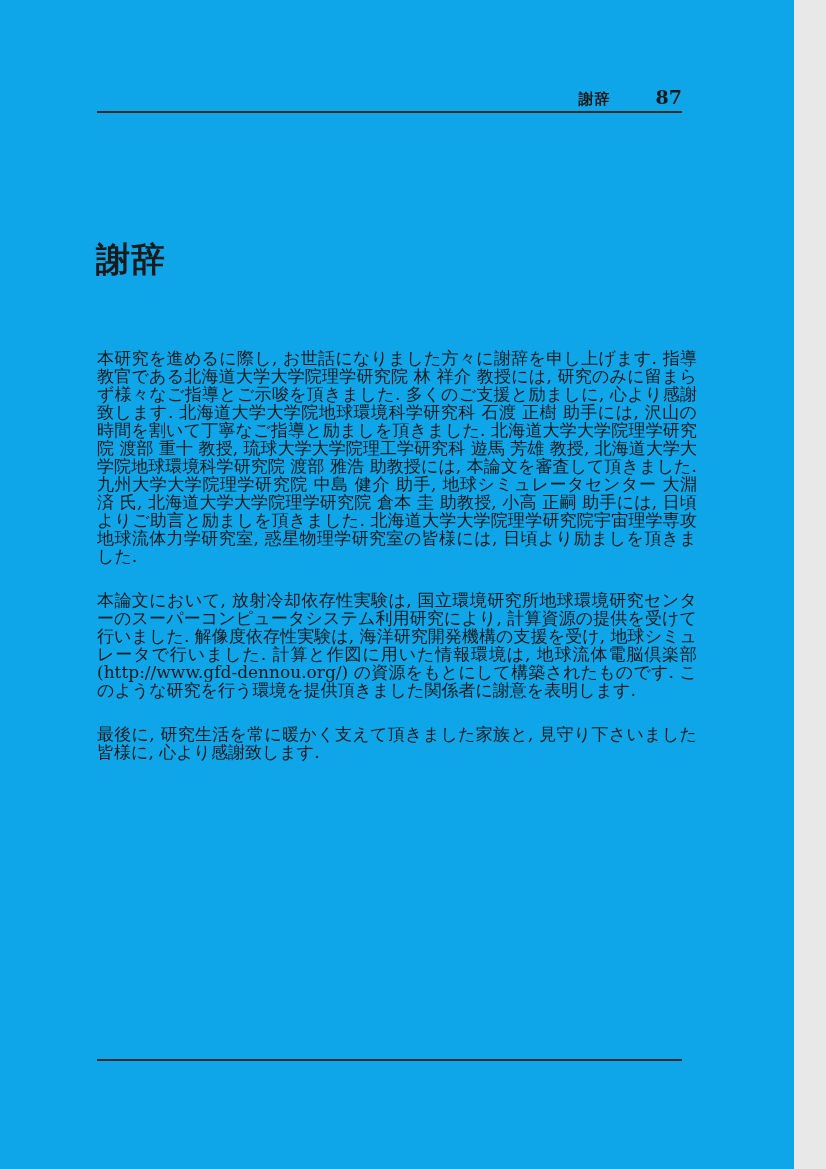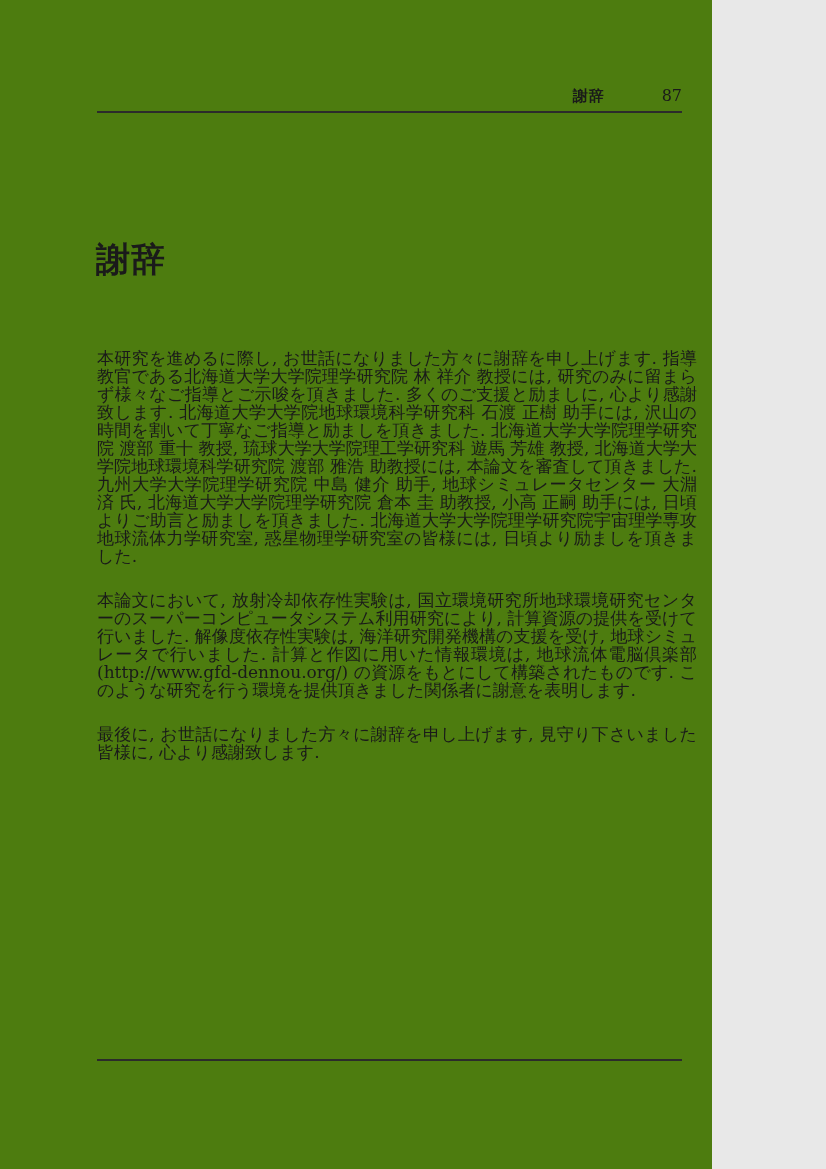--- a/index.html
+++ b/index.html
@@ -2,23 +2,23 @@
 <html><head>
 <meta charset="utf-8">
 <style>
   html, body {
     margin: 0;
     padding: 0;
     background: #e8e8e8;
   }
   .page {
     position: relative;
-    width: 712px;
+    width: 794px;
     height: 1169px;
-    background: #4d7c0f;
+    background: #0ea5e9;
     overflow: hidden;
     font-family: "DejaVu Serif", "Liberation Serif", serif;
     color: #1a1a1a;
   }
   .running-head {
     position: absolute;
     top: 86px;
     left: 97px;
     width: 585px;
     display: flex;
@@ -27,23 +27,22 @@
     gap: 45px;
   }
   .head-label {
     font-family: "DejaVu Sans", "Liberation Sans", sans-serif;
     font-weight: bold;
     font-size: 15px;
     letter-spacing: 1px;
   }
   .head-page {
     font-family: "DejaVu Serif", "Liberation Serif", serif;
-    font-weight: normal;
-    font-size: 16px;
-    margin-left: 12px;
+    font-weight: bold;
+    font-size: 19px;
   }
   .rule {
     position: absolute;
     left: 97px;
     width: 585px;
     height: 2px;
     background: #2b2b2b;
   }
   .rule-top { top: 111px; }
   .rule-bottom { top: 1059px; }
@@ -81,18 +80,18 @@
     <span class="head-page">87</span>
   </div>
 
   <div class="rule rule-top"></div>
 
   <h1 class="chapter-title">謝辞</h1>
 
   <div class="body-text">
     <p>本研究を進めるに際し, お世話になりました方々に謝辞を申し上げます. 指導教官である北海道大学大学院理学研究院 林 祥介 教授には, 研究のみに留まらず様々なご指導とご示唆を頂きました. 多くのご支援と励ましに, 心より感謝致します. 北海道大学大学院地球環境科学研究科 石渡 正樹 助手には, 沢山の時間を割いて丁寧なご指導と励ましを頂きました. 北海道大学大学院理学研究院 渡部 重十 教授, 琉球大学大学院理工学研究科 遊馬 芳雄 教授, 北海道大学大学院地球環境科学研究院 渡部 雅浩 助教授には, 本論文を審査して頂きました. 九州大学大学院理学研究院 中島 健介 助手, 地球シミュレータセンター 大淵 済 氏, 北海道大学大学院理学研究院 倉本 圭 助教授, 小高 正嗣 助手には, 日頃よりご助言と励ましを頂きました. 北海道大学大学院理学研究院宇宙理学専攻 地球流体力学研究室, 惑星物理学研究室の皆様には, 日頃より励ましを頂きました.</p>
     <p>本論文において, 放射冷却依存性実験は, 国立環境研究所地球環境研究センターのスーパーコンピュータシステム利用研究により, 計算資源の提供を受けて行いました. 解像度依存性実験は, 海洋研究開発機構の支援を受け, 地球シミュレータで行いました. 計算と作図に用いた情報環境は, 地球流体電脳倶楽部 (http://www.gfd-dennou.org/) の資源をもとにして構築されたものです. このような研究を行う環境を提供頂きました関係者に謝意を表明します.</p>
-    <p>最後に, お世話になりました方々に謝辞を申し上げます, 見守り下さいました皆様に, 心より感謝致します.</p>
+    <p>最後に, 研究生活を常に暖かく支えて頂きました家族と, 見守り下さいました皆様に, 心より感謝致します.</p>
   </div>
 
   <div class="rule rule-bottom"></div>
 
 </div>
 
 </body></html>

